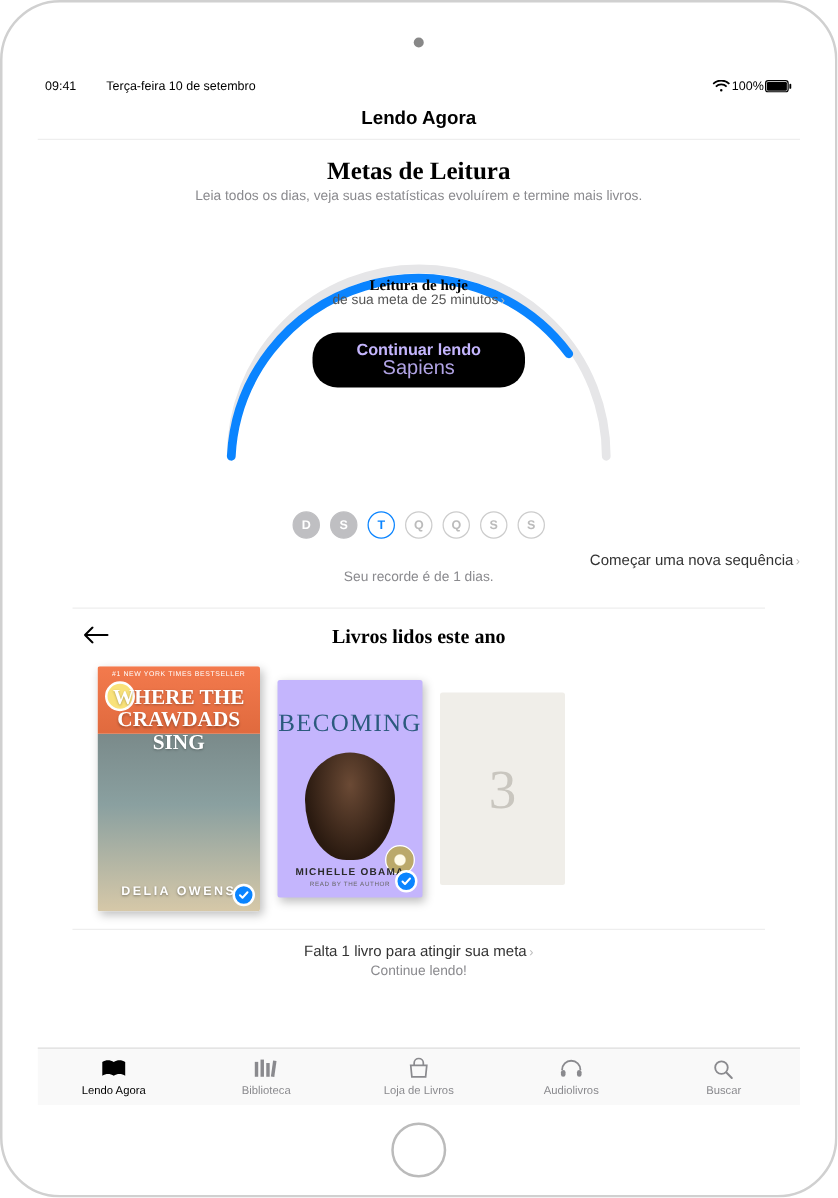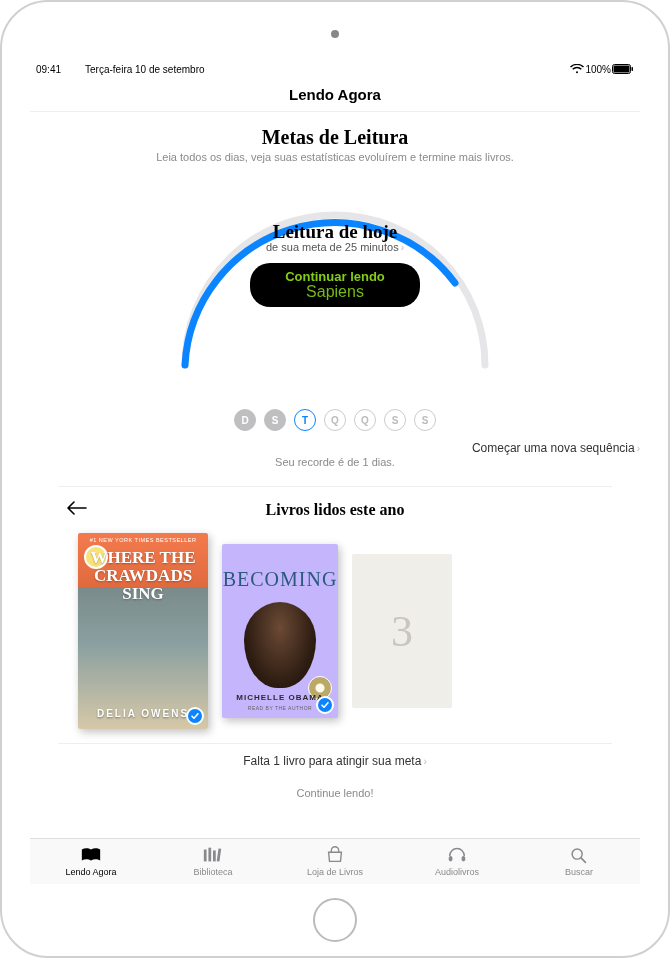--- a/index.html
+++ b/index.html
@@ -103,40 +103,40 @@
   .gauge-wrap svg { position: absolute; top: 0; left: 0; }
   .gauge-center {
     position: absolute;
     top: 46px;
     left: 0; right: 0;
     text-align: center;
   }
   .gauge-label {
     font-family: Georgia, serif;
     font-weight: 700;
-    font-size: 19px;
+    font-size: 12px;
   }
   .gauge-number {
     font-family: Georgia, serif;
     font-weight: 400;
     font-size: 48px;
     line-height: 1;
     margin-top: -2px;
   }
   .gauge-sub {
     font-size: 11px;
     color: #555;
     margin-top: -2px;
   }
   .gauge-sub .chev { color: #bbb; }
   .continue-btn {
     display: block;
-    margin: 10px auto 0;
+    margin: 20px auto 0;
     background: #000;
-    color: #84cc16;
+    color: #c4b5fd;
     border: none;
     border-radius: 20px;
     padding: 6px 26px;
     text-align: center;
     min-width: 170px;
     cursor: pointer;
   }
   .continue-btn .primary { font-size: 13px; font-weight: 600; display: block; }
   .continue-btn .secondary { font-size: 16px; opacity: .9; display: block; margin-top: -1px; }
   
@@ -331,21 +331,21 @@
     text-align: center;
     font-size: 12px;
     color: #333;
     margin-top: 10px;
   }
   .goal-line1 .chev { color: #bbb; }
   .goal-line2 {
     text-align: center;
     font-size: 11px;
     color: #8a8a8e;
-    margin-top: 19px;
+    margin-top: 3px;
     padding-bottom: 30px;
   }
   
   .tab-bar {
     height: 46px;
     border-top: 1px solid #ddd;
     display: flex;
     background: #f9f9f9;
   }
   .tab {

